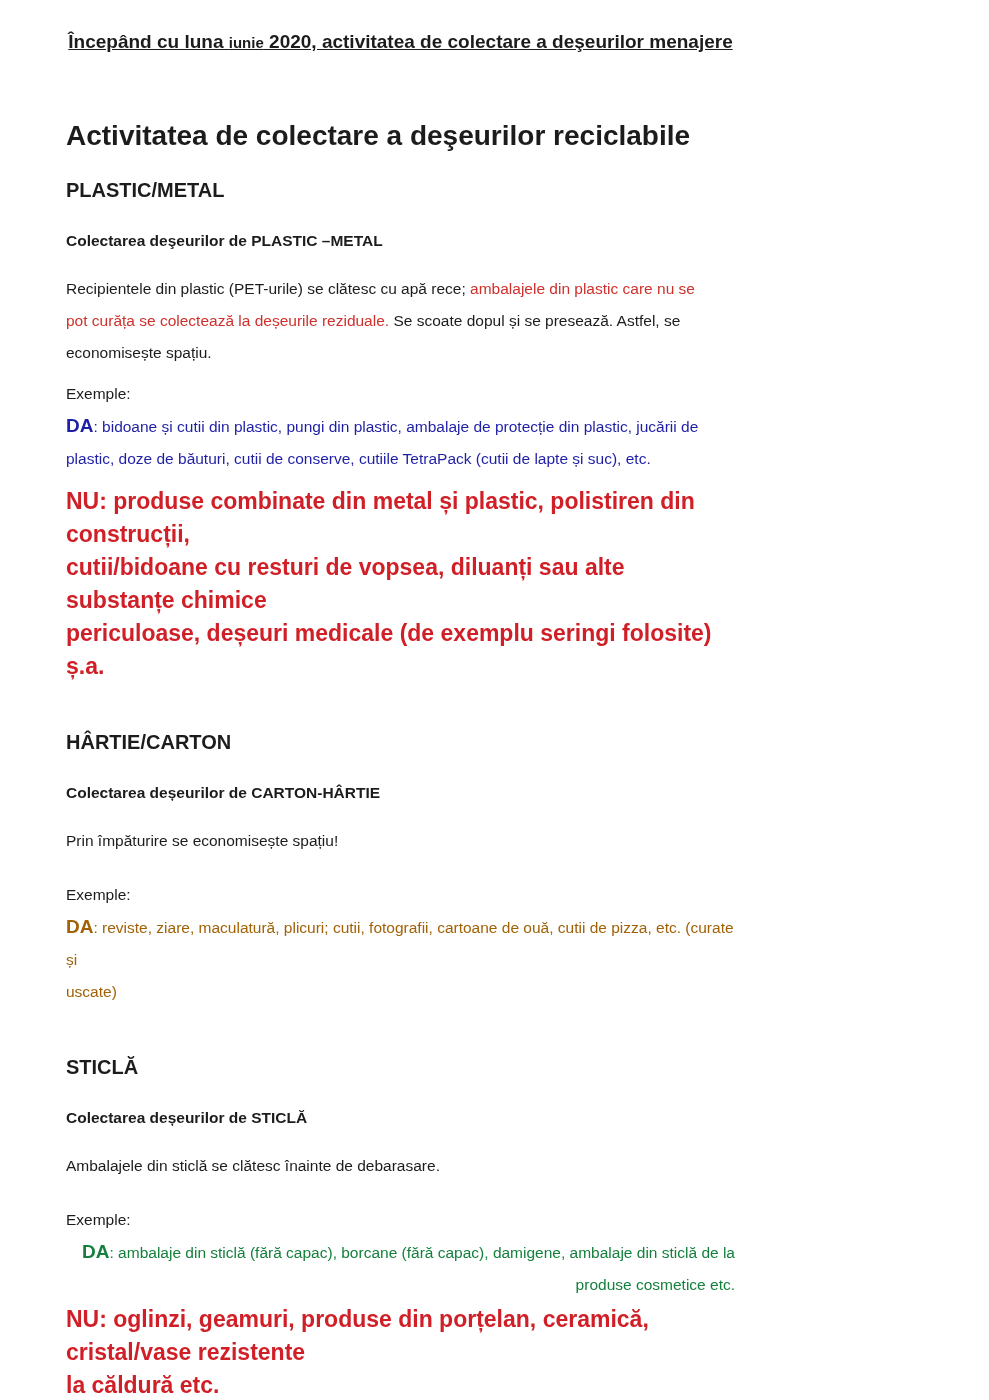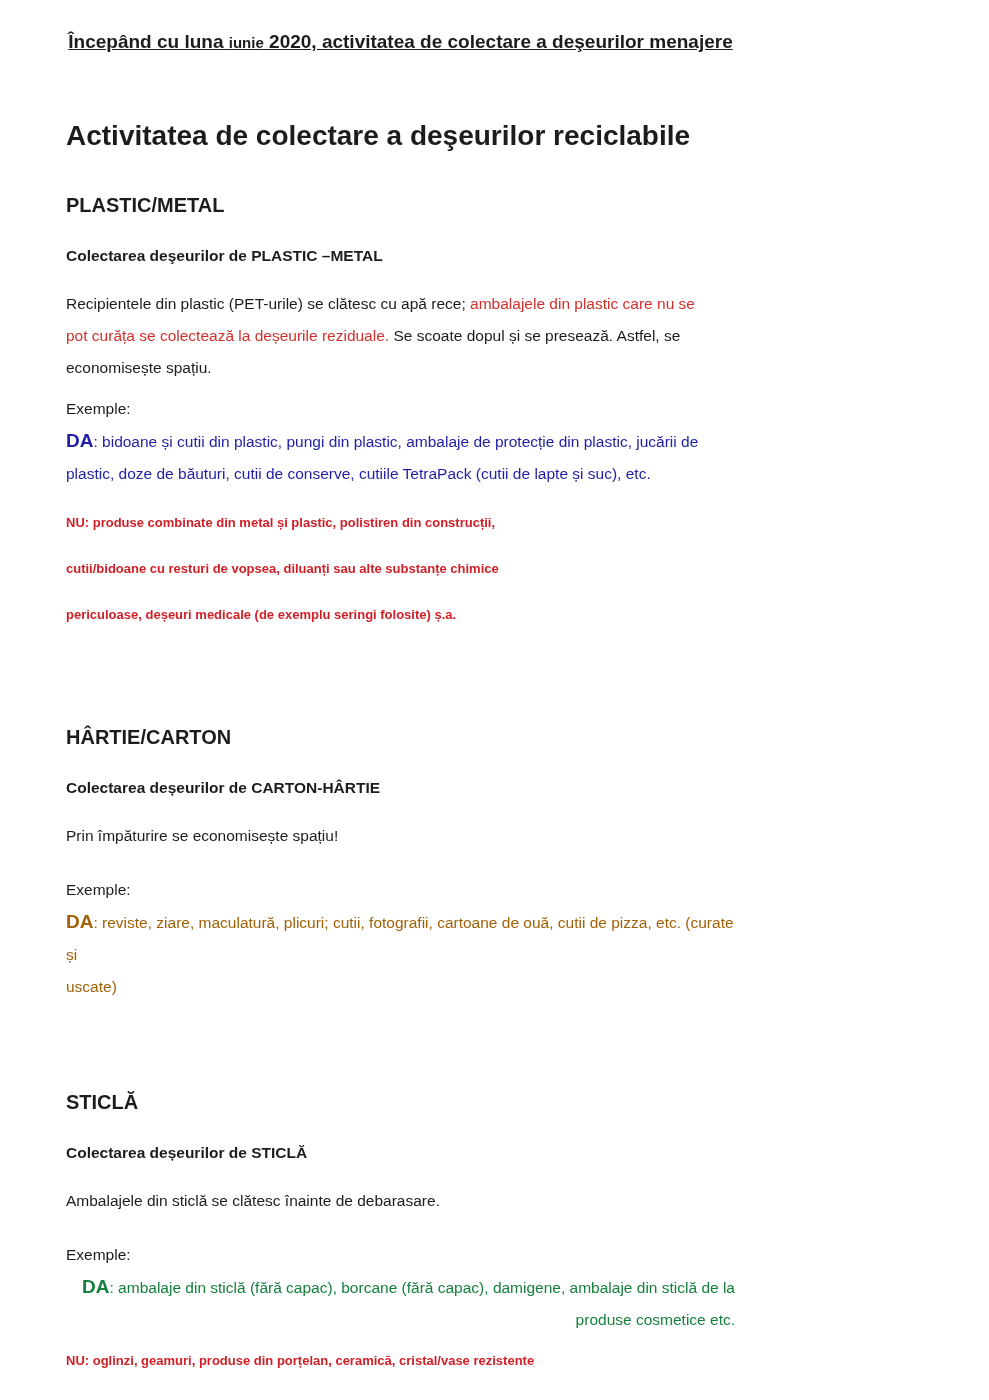--- a/index.html
+++ b/index.html
@@ -26,22 +26,22 @@
   .title-line1 { margin-bottom: 22px; }
   .title-small { font-size: 15px; }
 
   .main-heading {
     font-size: 28px;
     font-weight: bold;
     margin-top: 68px;
     line-height: 26px;
   }
 
-  .section { margin-top: 86px; }
-  .section.first { margin-top: 43px; }
+  .section { margin-top: 46px; }
+  .section.first { margin-top: 28px; }
 
   .sec-title {
     font-size: 20px;
     font-weight: bold;
     line-height: 26px;
   }
   .sec-subtitle {
     font-size: 15.5px;
     font-weight: bold;
     margin-top: 27px;
@@ -59,24 +59,24 @@
   }
   .da-par {
     font-size: 15.5px;
     line-height: 32px;
   }
   .da-label {
     font-size: 19px;
     font-weight: bold;
   }
   .nu-par {
-    font-size: 13px;
+    font-size: 23px;
     font-weight: bold;
     margin-top: 10px;
-    line-height: 46px;
+    line-height: 33px;
   }
 </style>
 </head>
 <body>
 
 <div class="doc">
 
   <p class="title-line title-line1"><span>Începând cu luna </span><span class="title-small">iunie</span><span> 2020, activitatea de colectare a deşeurilor menajere</span></p>
 
   <p class="main-heading">Activitatea de colectare a deşeurilor reciclabile</p>

